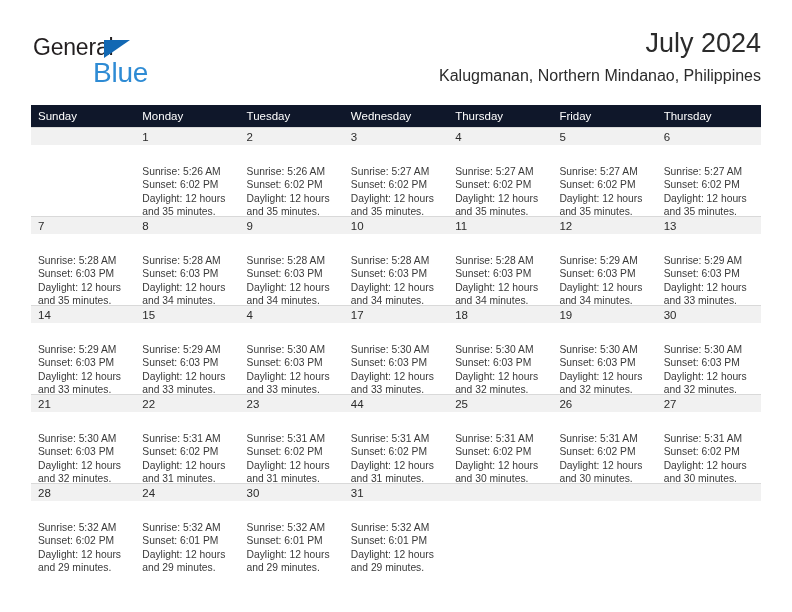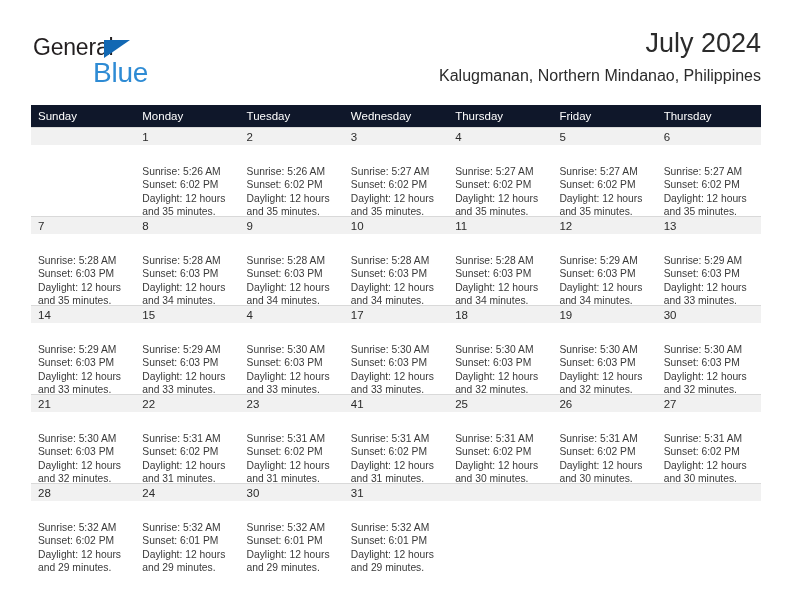--- a/index.html
+++ b/index.html
@@ -434,21 +434,21 @@
               <div class="detail">
                 <div>Sunrise: 5:31 AM</div>
                 <div>Sunset: 6:02 PM</div>
                 <div>Daylight: 12 hours</div>
                 <div>and 31 minutes.</div>
               </div>
             </div>
           </td>
           <td>
             <div class="daycell">
-              <div class="daynum-band">41</div>
+              <div class="daynum-band">44</div>
               <div class="detail">
                 <div>Sunrise: 5:31 AM</div>
                 <div>Sunset: 6:02 PM</div>
                 <div>Daylight: 12 hours</div>
                 <div>and 31 minutes.</div>
               </div>
             </div>
           </td>
           <td>
             <div class="daycell">

